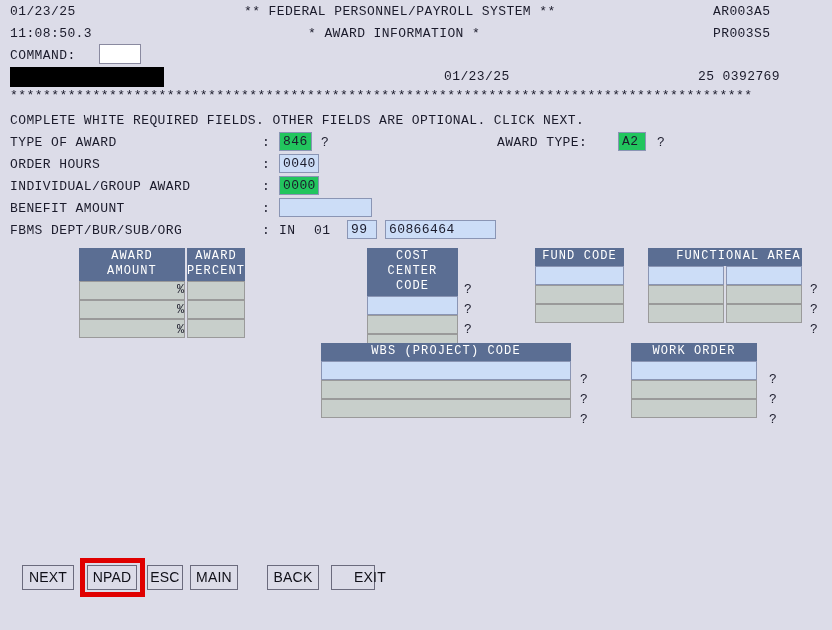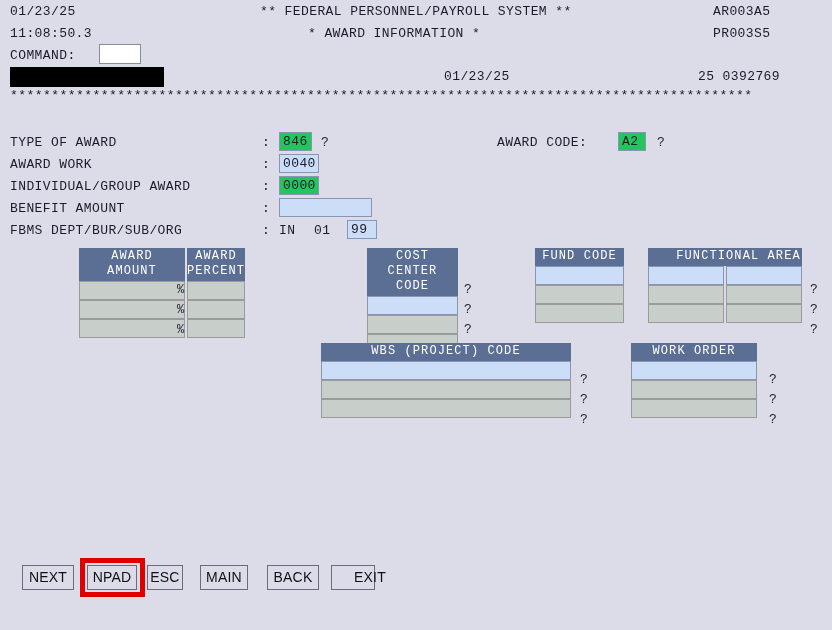--- a/index.html
+++ b/index.html
@@ -19,21 +19,21 @@
   }
 
   .scr { position: absolute; inset: 0; }
 
   
   .t { position: absolute; white-space: pre; line-height: 14px; letter-spacing: 0.4px; }
 
   
   #hdr-date      { left: 10px;  top: 5px; }
   #hdr-time      { left: 10px;  top: 27px; }
-  #hdr-title1    { left: 260px; top: 5px; }
+  #hdr-title1    { left: 244px; top: 5px; }
   #hdr-title2    { left: 308px; top: 27px; }
   #hdr-code1     { left: 713px; top: 5px; }
   #hdr-code2     { left: 713px; top: 27px; }
   #hdr-cmd-label { left: 10px;  top: 49px; }
   #hdr-date2     { left: 444px; top: 70px; }
   #hdr-ref       { left: 698px; top: 70px; }
 
   .cmd-box {
     position: absolute;
     left: 99px; top: 44px;
@@ -183,21 +183,21 @@
     font-family: "Liberation Sans", sans-serif;
     font-size: 14px;
     color: #101018;
     line-height: 23px;
     text-align: center;
     letter-spacing: 0.2px;
   }
   #b-next { left: 22px;  width: 52px; }
   #b-npad { left: 87px;  width: 50px; }
   #b-esc  { left: 147px; width: 36px; }
-  #b-main { left: 200px; width: 48px; }
+  #b-main { left: 190px; width: 48px; }
   #b-back { left: 267px; width: 52px; }
   #b-exit { left: 331px; width: 44px; padding-left: 22px; }
 
   .redbox {
     position: absolute;
     left: 80px; top: 558px;
     width: 65px; height: 39px;
     border: 5px solid #e00000;
     box-sizing: border-box;
     pointer-events: none;
@@ -218,46 +218,48 @@
   <div class="t" id="hdr-cmd-label">COMMAND:</div>
   <input class="cmd-box" id="cmd-input" value="" style="">
 
   <div class="redact"></div>
 
   <div class="t" id="hdr-date2">01/23/25</div>
   <div class="t" id="hdr-ref">25 0392769</div>
 
   <div class="stars">******************************************************************************************</div>
 
+  <div class="t" id="instr">COMPLETE WHITE REQUIRED FIELDS. OTHER FIELDS ARE OPTIONAL. CLICK NEXT.</div>
 
   <div class="t" id="lbl-toa">TYPE OF AWARD</div>
-  <div class="t" id="lbl-ah">AWARD WORK</div>
+  <div class="t" id="lbl-ah">ORDER HOURS</div>
   <div class="t" id="lbl-iga">INDIVIDUAL/GROUP AWARD</div>
   <div class="t" id="lbl-ba">BENEFIT AMOUNT</div>
   <div class="t" id="lbl-fbms">FBMS DEPT/BUR/SUB/ORG</div>
-  <div class="t" id="lbl-at">AWARD CODE:</div>
+  <div class="t" id="lbl-at">AWARD TYPE:</div>
 
   <div class="t colon" id="c1">:</div>
   <div class="t colon" id="c2">:</div>
   <div class="t colon" id="c3">:</div>
   <div class="t colon" id="c4">:</div>
   <div class="t colon" id="c5">:</div>
 
   <input class="fld req" id="f-toa" value="846" style="">
   <div class="t qm" id="q-toa">?</div>
 
   <input class="fld opt" id="f-ah" value="0040" style="">
 
   <input class="fld req" id="f-iga" value="0000" style="">
 
   <input class="fld opt" id="f-ba" value="" style="">
 
   <div class="t" id="txt-in">IN</div>
   <div class="t" id="txt-01">01</div>
   <input class="fld opt" id="f-dept" value="99" style="">
+  <input class="fld opt" id="f-org" value="60866464" style="">
 
   <input class="fld req" id="f-at" value="A2" style="">
   <div class="t qm" id="q-at">?</div>
 
   <div class="tbl" id="tbl-award">
     <div class="aw-head">
       <div id="aw-h1">AWARD
 AMOUNT</div>
       <div id="aw-h2">AWARD
 PERCENT</div>

